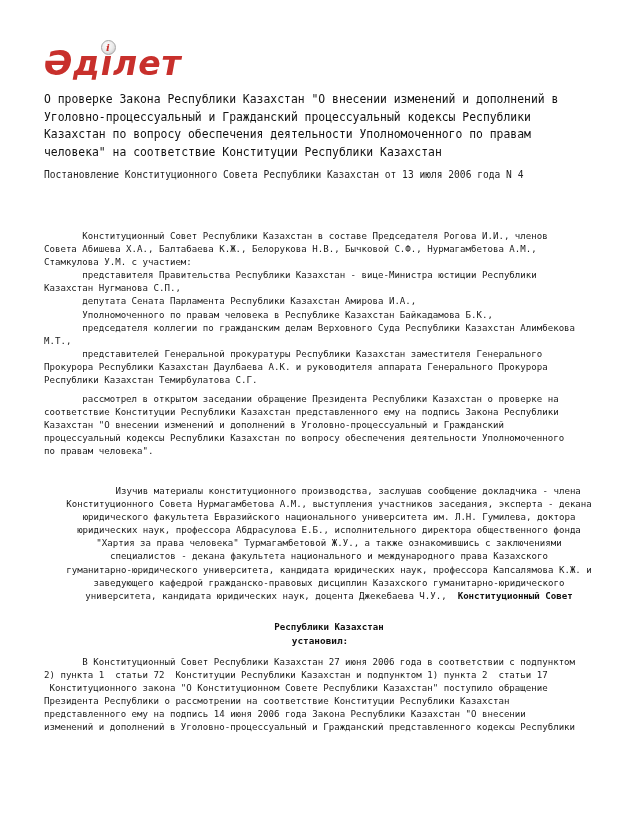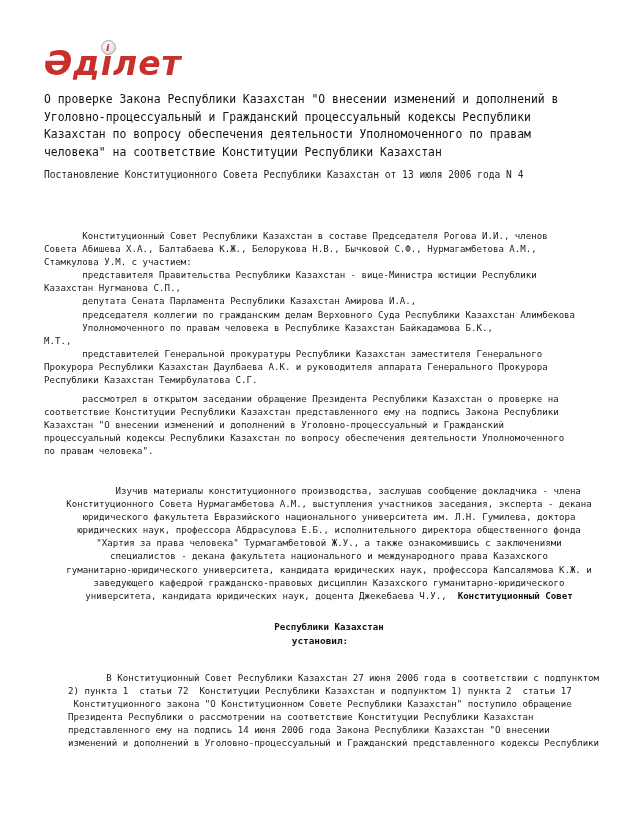--- a/index.html
+++ b/index.html
@@ -110,22 +110,22 @@
 
 <div class="subtitle">Постановление Конституционного Совета Республики Казахстан от 13 июля 2006 года N 4</div>
 
 <div class="body-text" style="top:203px;margin-top:27px;">
   <span class="line">       Конституционный Совет Республики Казахстан в составе Председателя Рогова И.И., членов</span>
   <span class="line">Совета Абишева Х.А., Балтабаева К.Ж., Белорукова Н.В., Бычковой С.Ф., Нурмагамбетова А.М.,</span>
   <span class="line">Стамкулова У.М. с участием:</span>
   <span class="line">       представителя Правительства Республики Казахстан - вице-Министра юстиции Республики</span>
   <span class="line">Казахстан Нугманова С.П.,</span>
   <span class="line">       депутата Сената Парламента Республики Казахстан Амирова И.А.,</span>
+  <span class="line">       Уполномоченного по правам человека в Республике Казахстан Байкадамова Б.К.,</span>
   <span class="line">       председателя коллегии по гражданским делам Верховного Суда Республики Казахстан Алимбекова</span>
-  <span class="line">       Уполномоченного по правам человека в Республике Казахстан Байкадамова Б.К.,</span>
   <span class="line">М.Т.,</span>
   <span class="line">       представителей Генеральной прокуратуры Республики Казахстан заместителя Генерального</span>
   <span class="line">Прокурора Республики Казахстан Даулбаева А.К. и руководителя аппарата Генерального Прокурора</span>
   <span class="line">Республики Казахстан Темирбулатова С.Г.</span>
 </div>
 
 <div class="body-text" style="top:393px;">
   <span class="line">       рассмотрел в открытом заседании обращение Президента Республики Казахстан о проверке на</span>
   <span class="line">соответствие Конституции Республики Казахстан представленного ему на подпись Закона Республики</span>
   <span class="line">Казахстан "О внесении изменений и дополнений в Уголовно-процессуальный и Гражданский</span>
@@ -141,20 +141,20 @@
   <span class="line">"Хартия за права человека" Турмагамбетовой Ж.У., а также ознакомившись с заключениями</span>
   <span class="line">специалистов - декана факультета национального и международного права Казахского</span>
   <span class="line">гуманитарно-юридического университета, кандидата юридических наук, профессора Капсалямова К.Ж. и</span>
   <span class="line">заведующего кафедрой гражданско-правовых дисциплин Казахского гуманитарно-юридического</span>
   <span class="line"><span>университета, кандидата юридических наук, доцента Джекебаева Ч.У.,  </span><span class="b">Конституционный Совет</span></span>
   <span class="line b">Республики Казахстан</span>
 </div>
 
 <div class="center-heading">установил:</div>
 
-<div class="body-text" style="top:672px;margin-left:24px;">
+<div class="body-text" style="top:656px;">
   <span class="line">       В Конституционный Совет Республики Казахстан 27 июня 2006 года в соответствии с подпунктом</span>
   <span class="line">2) пункта 1  статьи 72  Конституции Республики Казахстан и подпунктом 1) пункта 2  статьи 17</span>
   <span class="line"> Конституционного закона "О Конституционном Совете Республики Казахстан" поступило обращение</span>
   <span class="line">Президента Республики о рассмотрении на соответствие Конституции Республики Казахстан</span>
   <span class="line">представленного ему на подпись 14 июня 2006 года Закона Республики Казахстан "О внесении</span>
   <span class="line">изменений и дополнений в Уголовно-процессуальный и Гражданский представленного кодексы Республики</span>
 </div>
 
 </body></html>

